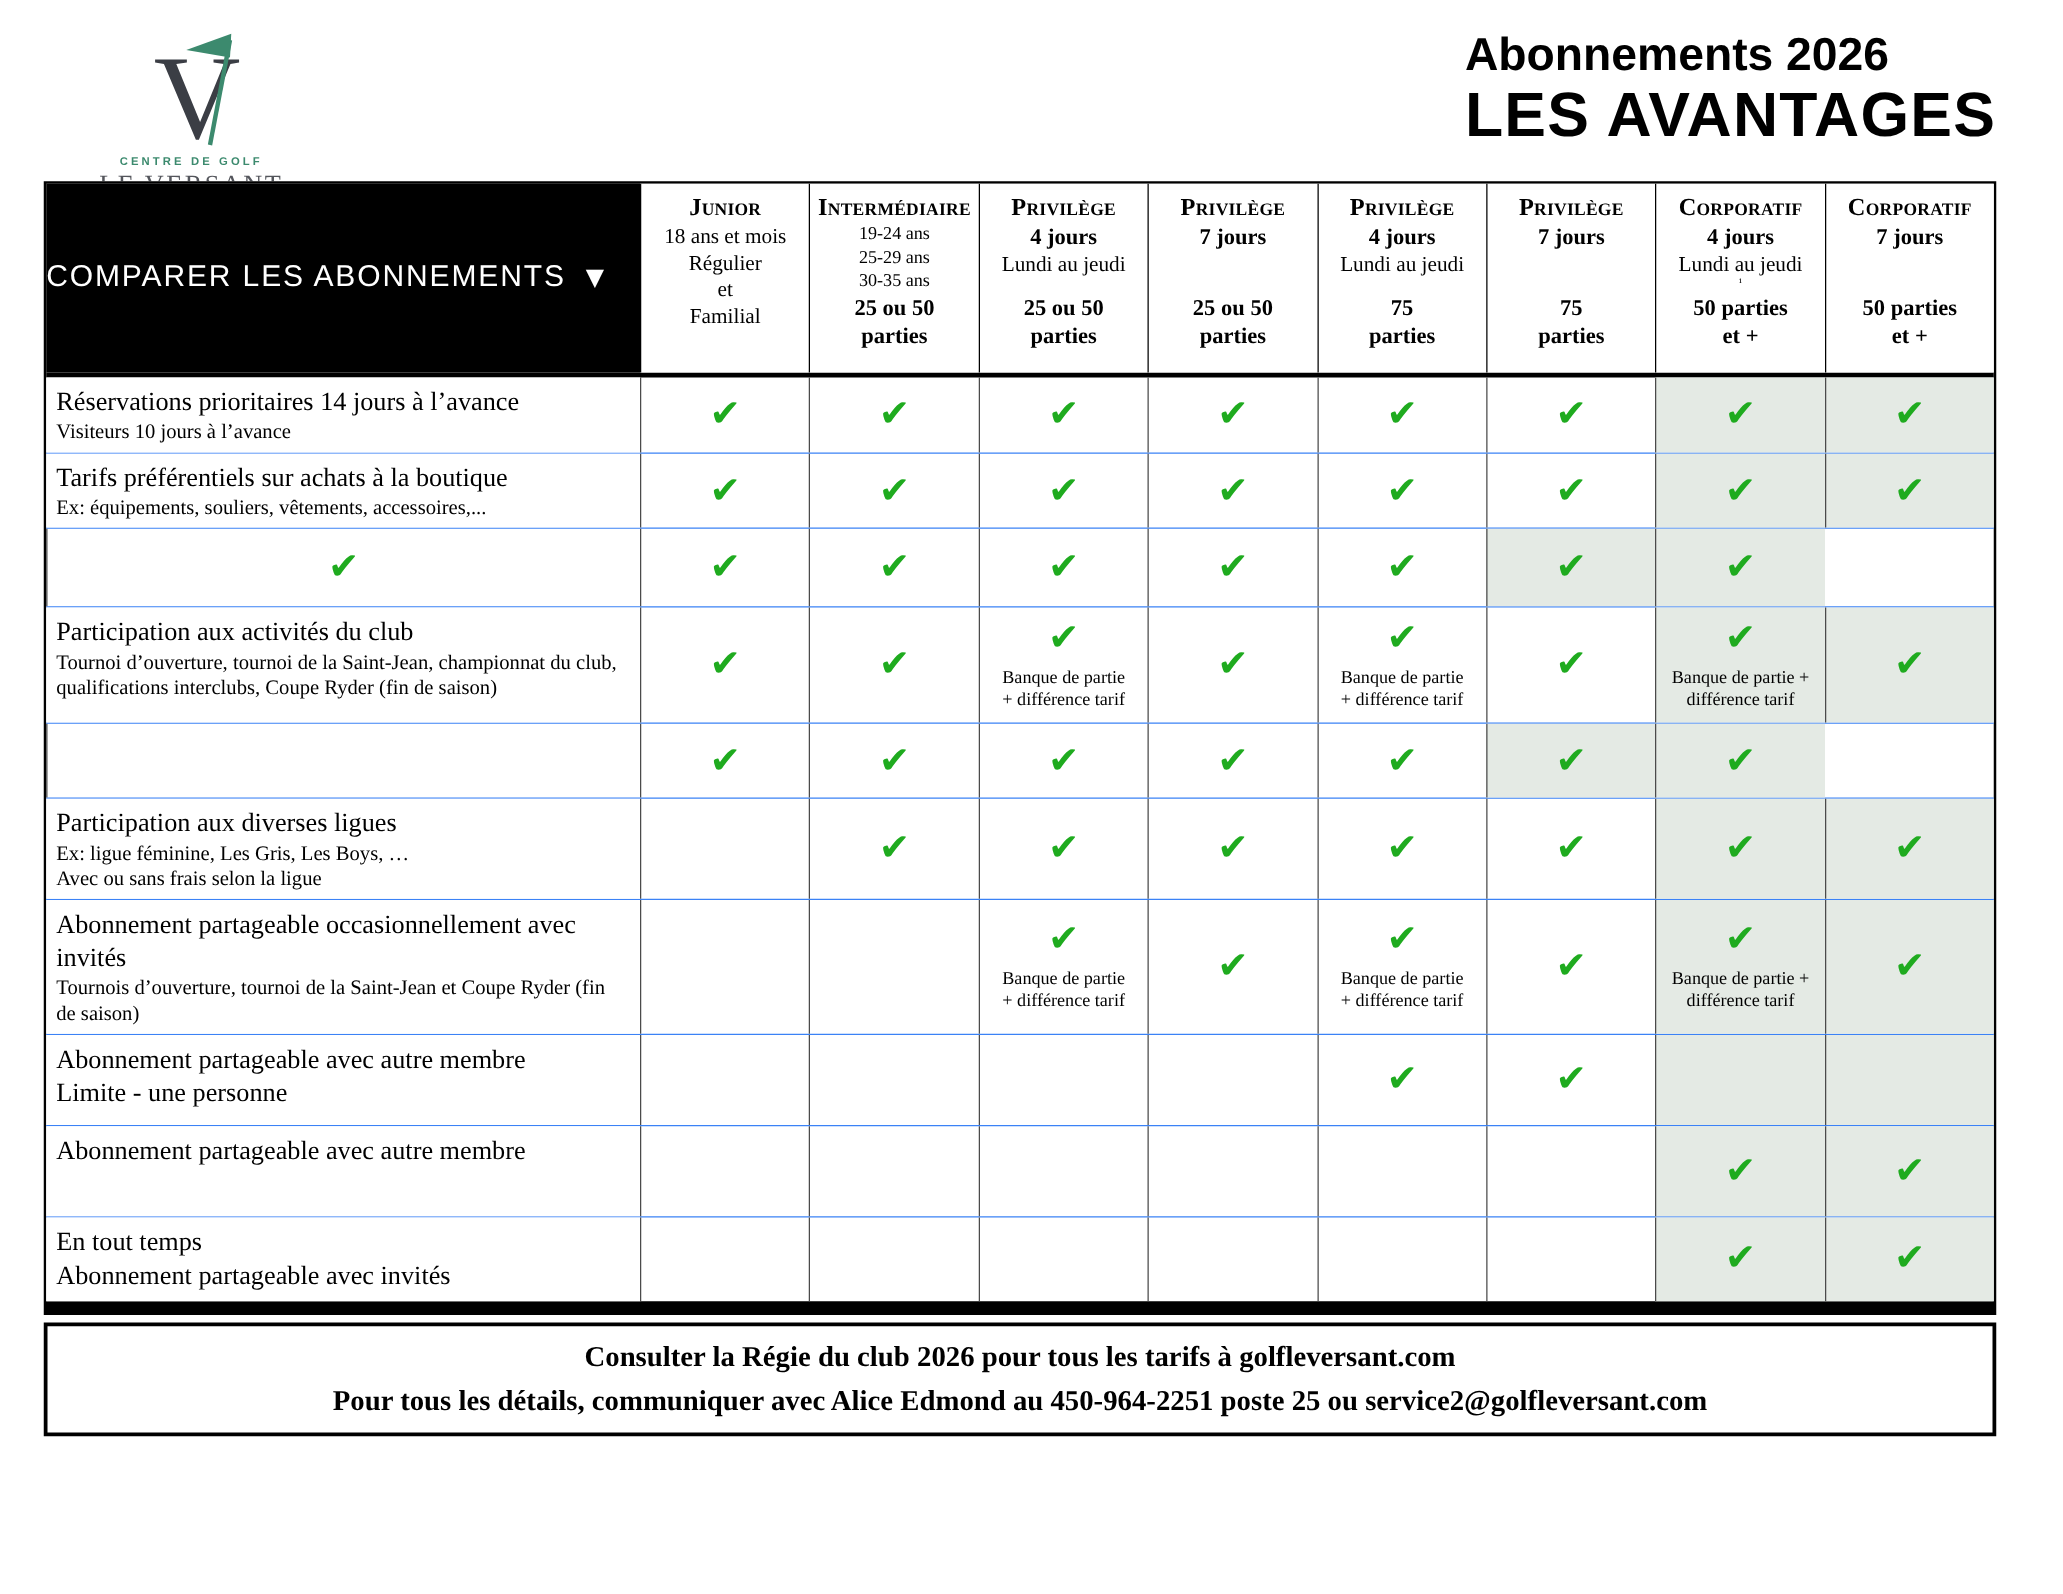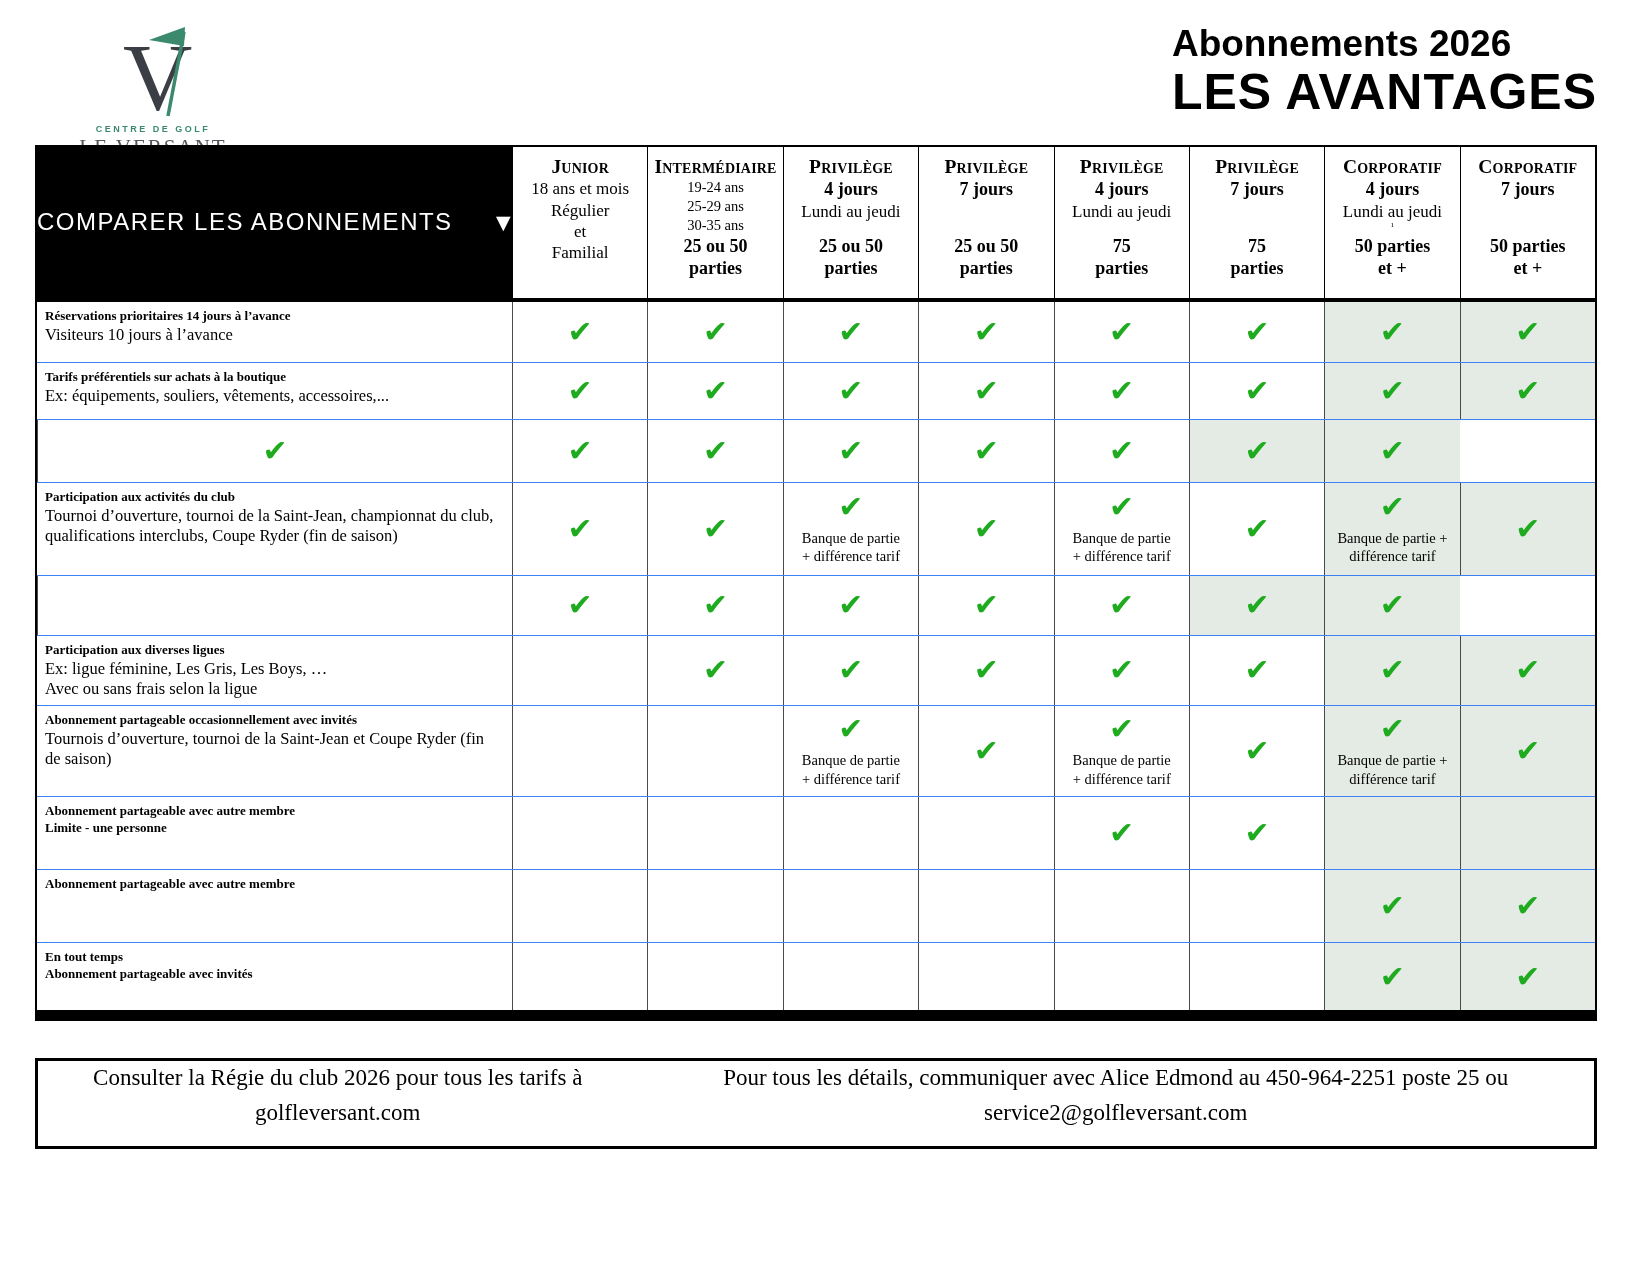--- a/index.html
+++ b/index.html
@@ -14,45 +14,45 @@
 
   
   .titles{position:absolute;top:23px;right:53px;font-family:Liberation Sans, sans-serif;font-weight:bold}
   .t1{font-size:37px;line-height:1.15}
   .t2{font-size:50px;line-height:1.05;letter-spacing:1px}
 
   
   .cmp-table{position:absolute;left:35px;top:145px;width:1562px;border:2px solid #000;border-bottom:11px solid #000;background:#fff}
   .trow{display:grid;grid-template-columns:475px repeat(8,1fr)}
   .thead{border-bottom:4px solid #000;min-height:138px}
-  .corner{background:#000;color:#fff;display:flex;align-items:center;justify-content:space-between;gap:28px;
+  .corner{background:#000;color:#fff;display:flex;align-items:center;justify-content:flex-start;gap:16px;
           font-family:"Liberation Sans",sans-serif;font-size:24px;letter-spacing:1.5px;white-space:nowrap}
   .arw{font-family:"DejaVu Sans",sans-serif;font-size:19px}
   .hcell{border-left:1px solid #000;display:flex;flex-direction:column;align-items:center;text-align:center;padding:8px 2px 18px;background:#fff}
   .htitle{font-variant:small-caps;font-weight:bold;font-size:19.5px;line-height:1.2;letter-spacing:.2px}
   .h-norm{font-size:17px;line-height:1.25}
   .h-small{font-size:14.5px;line-height:1.3}
   .h-bold{font-size:18px;font-weight:bold;line-height:1.25}
   .h-tiny{font-size:9px;line-height:1.1}
   .hbottom{margin-top:auto;font-weight:bold;font-size:18px;line-height:1.25}
 
   .brow{border-top:1px solid #3b82f6}
   .brow:first-child{border-top:none}
   .fcell{padding:6px 10px 6px 8px;background:#fff}
-  .ftitle{font-weight:bold;font-size:13px;line-height:1.3}
+  .ftitle{font-weight:normal;font-size:21px;line-height:1.3}
   .fsub{font-size:16.5px;line-height:1.22}
   .vcell{border-left:1px solid #4a4a4a;display:flex;flex-direction:column;align-items:center;justify-content:center;text-align:center;padding:2px 3px}
   .vcell.corp{background:#e4eae4}
   .check{font-family:"DejaVu Sans",sans-serif;font-size:30px;line-height:1;color:#1fab1f}
   .note{font-size:14.5px;line-height:1.25;margin-top:7px}
 
   
   .footerbox{position:absolute;left:35px;top:1058px;width:1562px;height:91px;border:3px solid #000;
-             display:flex;justify-content:center;text-align:center;
-             font-weight:normal;font-size:23px;line-height:1.5;background:#fff}
+             display:flex;flex-direction:column;justify-content:center;text-align:center;
+             font-weight:bold;font-size:23px;line-height:1.5;background:#fff}
 </style>
 </head>
 <body>
 
 <div class="logo">
   <svg width="112" height="102" viewBox="0 0 112 102">
     <text x="26" y="90" font-family="Liberation Serif, serif" font-size="96" fill="#3b3e45">V</text>
     <path d="M71 96 L87 12" stroke="#3c8a6e" stroke-width="3.5" fill="none"></path>
     <polygon points="88,7 52,20 87,26" fill="#3c8a6e"></polygon>
   </svg>

